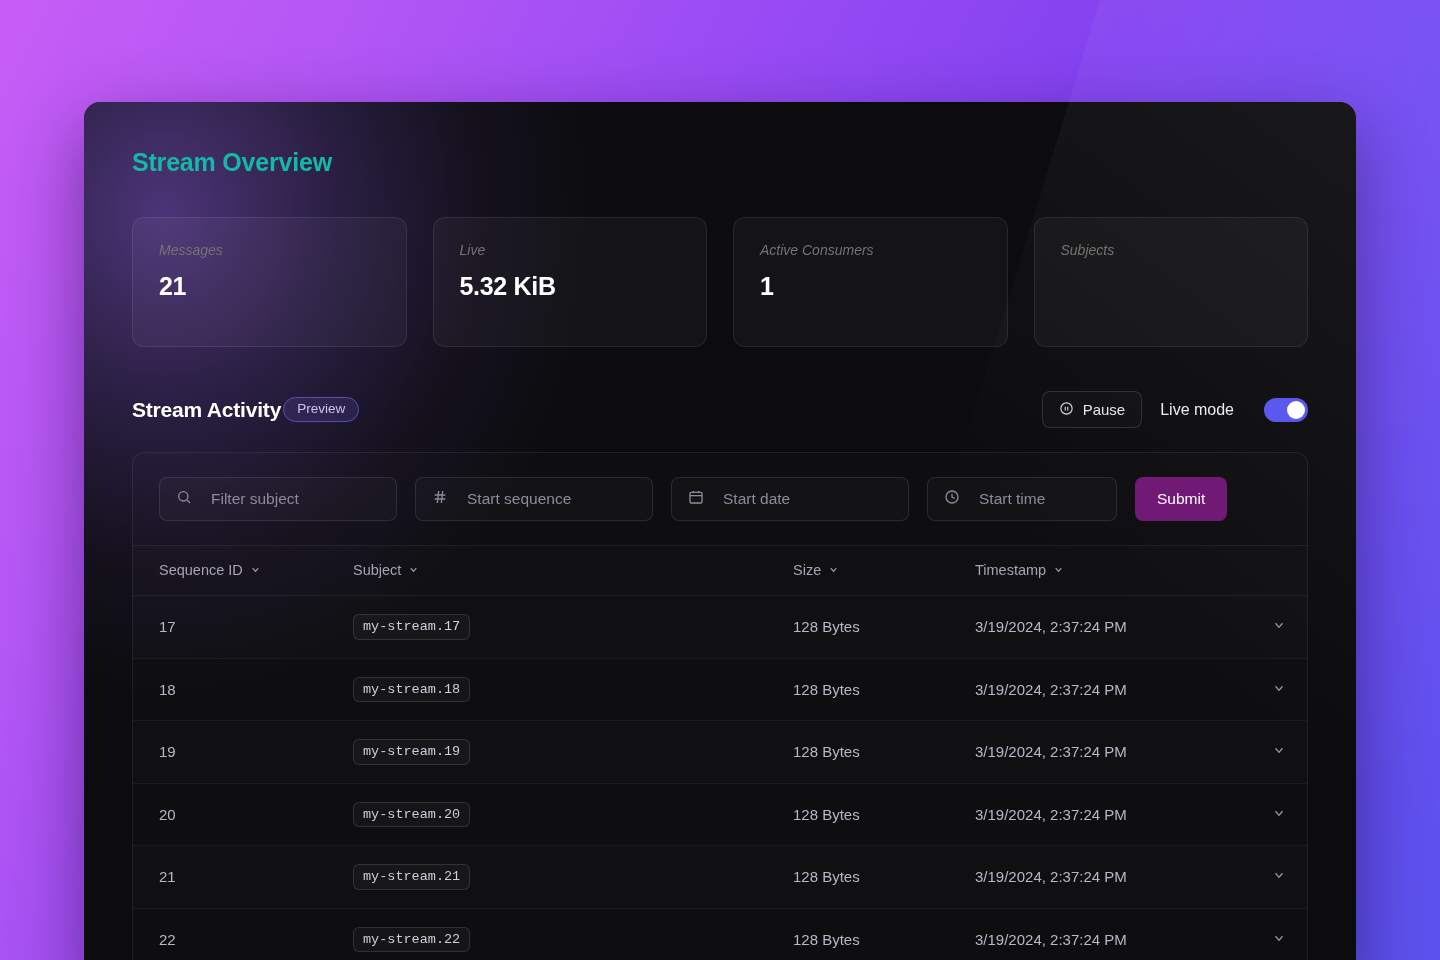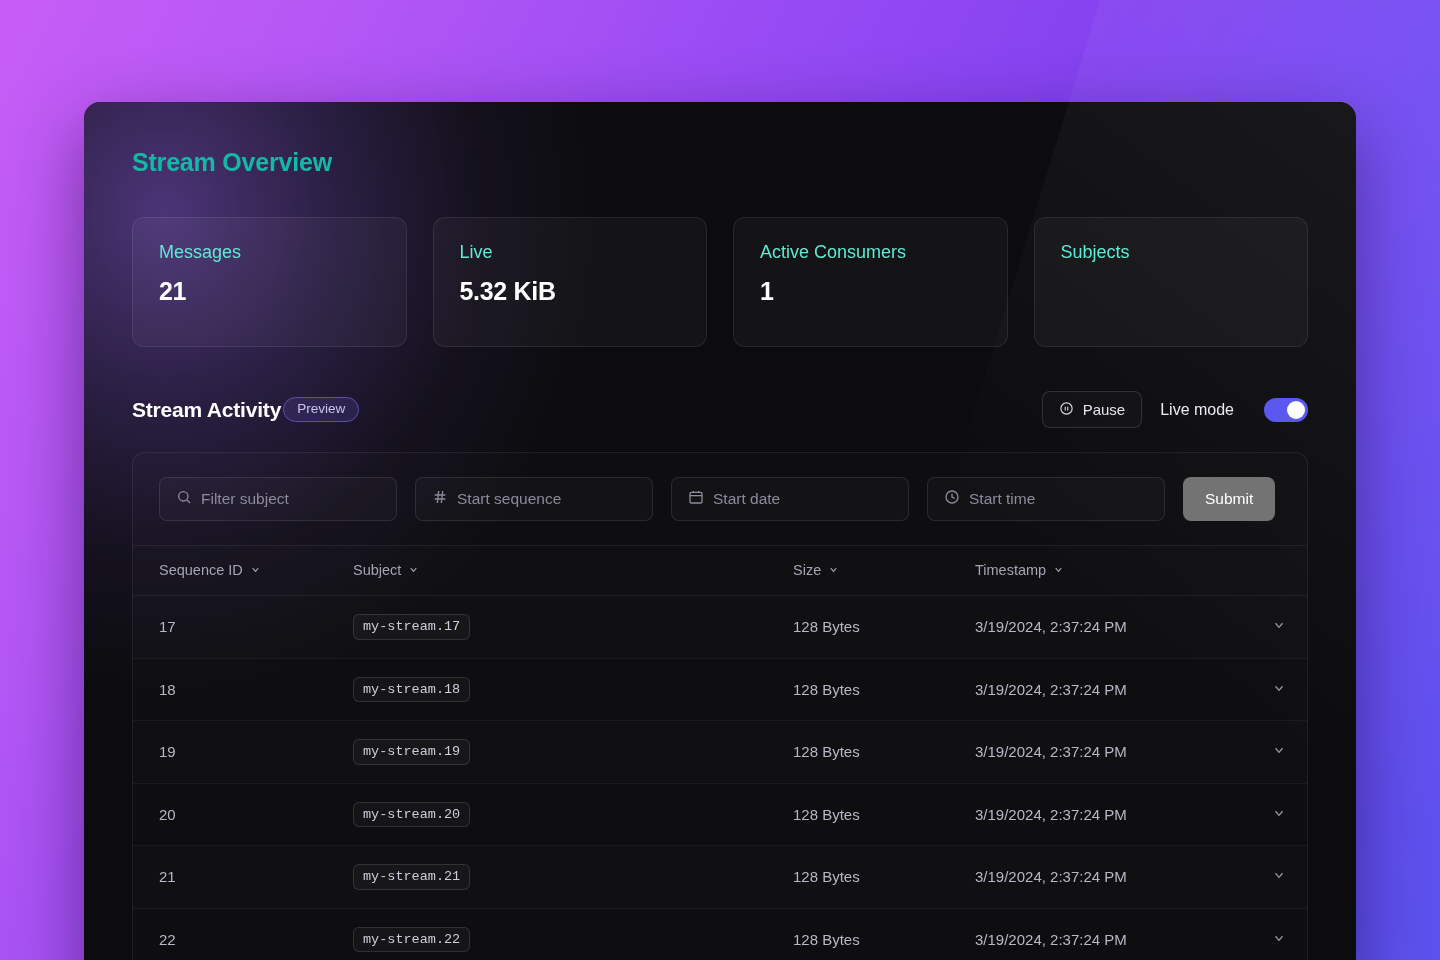--- a/index.html
+++ b/index.html
@@ -67,21 +67,21 @@
   }
   .stat-card {
     flex:1 1 0;
     height:130px;
     border-radius:12px;
     border:1px solid rgba(255,255,255,.085);
     background:rgba(255,255,255,.035);
     padding:24px 26px;
     display:flex; flex-direction:column; justify-content:flex-start;
   }
-  .stat-label { font-size:18px; color:#5eead4; }
+  .stat-label { font-size:14px; color:#737373;font-style:italic; }
   .stat-value {
     font-size:25px; font-weight:bold; color:#ffffff;
     margin-top:14px; letter-spacing:-.3px;
   }
 
   
   .activity-head {
     margin-top:44px;
     display:flex; align-items:center; justify-content:space-between;
   }
@@ -128,39 +128,39 @@
     background:rgba(255,255,255,.012);
     overflow:hidden;
   }
 
   
   .filters {
     display:flex; align-items:center; gap:18px;
     padding:24px 26px;
   }
   .field {
-    display:flex; align-items:center; gap:9px;
+    display:flex; align-items:center; gap:19px;
     height:44px; padding:0 16px;
     border:1px solid rgba(255,255,255,.1);
     border-radius:8px;
     background:rgba(255,255,255,.022);
     color:#8d8a9c; font-size:15.5px;
     cursor:text;
   }
   .field.subject { width:238px; }
   .field.seq     { width:238px; }
   .field.date    { width:238px; }
-  .field.time    { width:238px;align-items:center; }
+  .field.time    { width:190px;align-items:center; }
   .field .ph { color:#8d8a9c; }
   .field svg { flex:0 0 auto; }
 
   .btn-submit {
     height:44px; padding:0 22px;
     border:none; border-radius:8px;
-    background:#737373; color:#ffffff;
+    background:#701a75; color:#ffffff;
     font-size:15.5px; font-family:inherit;
     cursor:pointer;
   }
 
   
   table { width:100%; border-collapse:collapse; }
   thead th {
     text-align:left; font-weight:normal;
     font-size:14.5px; color:#a6a3b4;
     padding:16px 0 17px;

